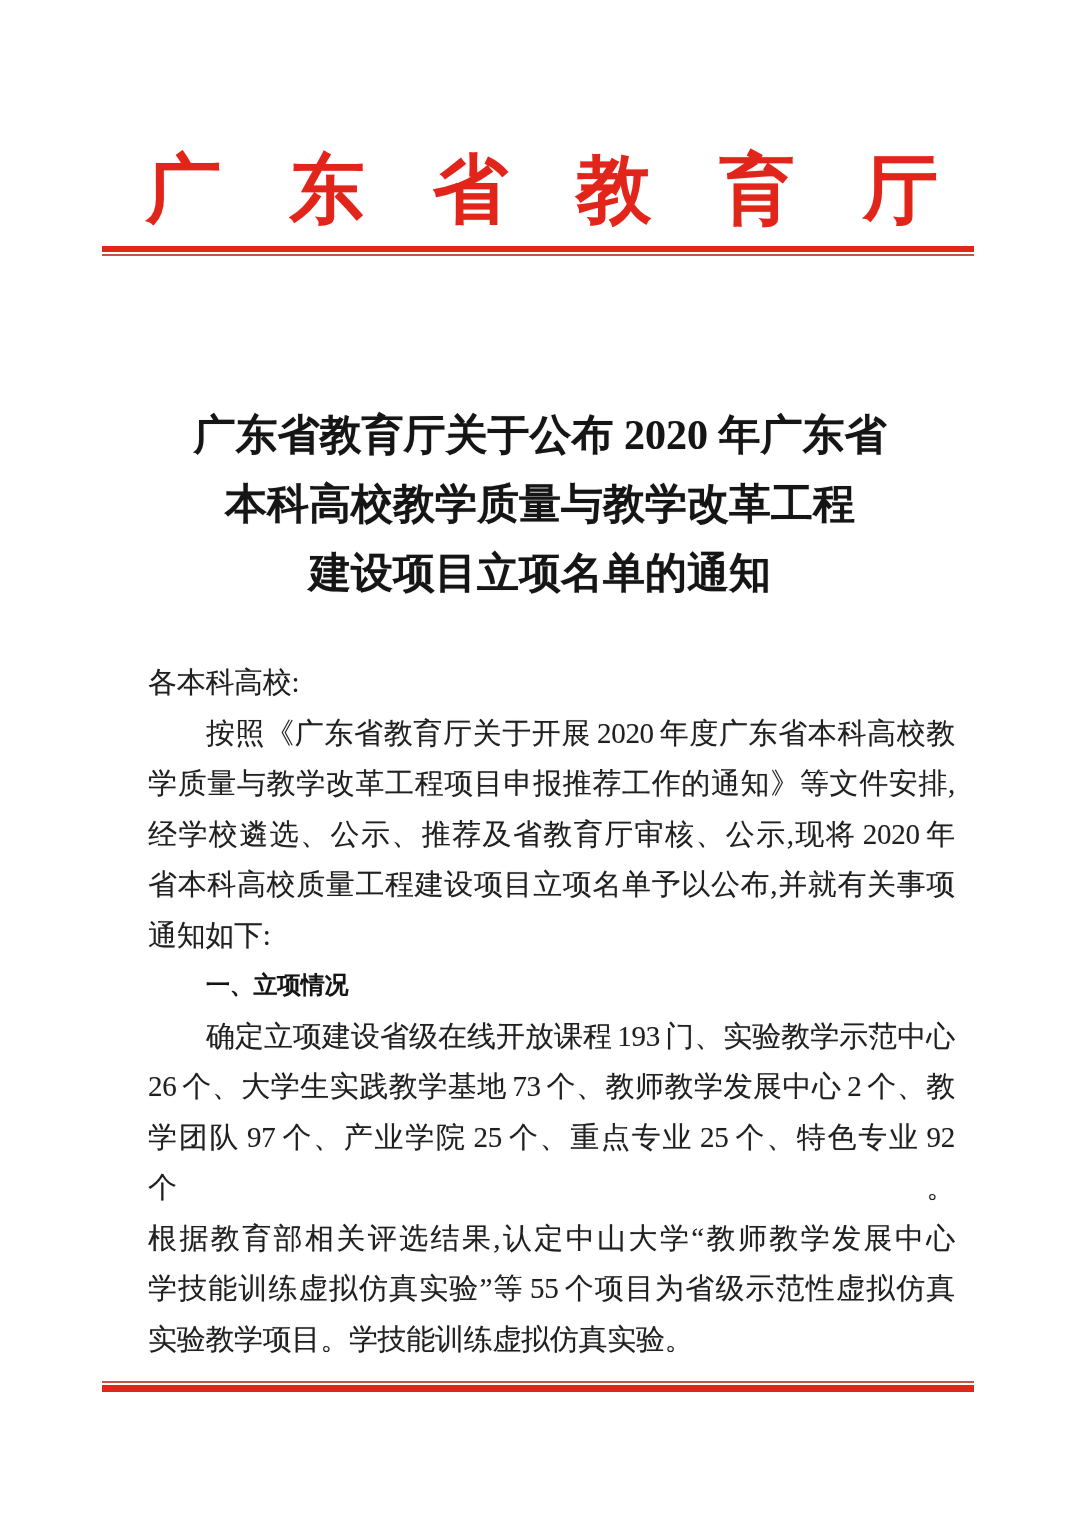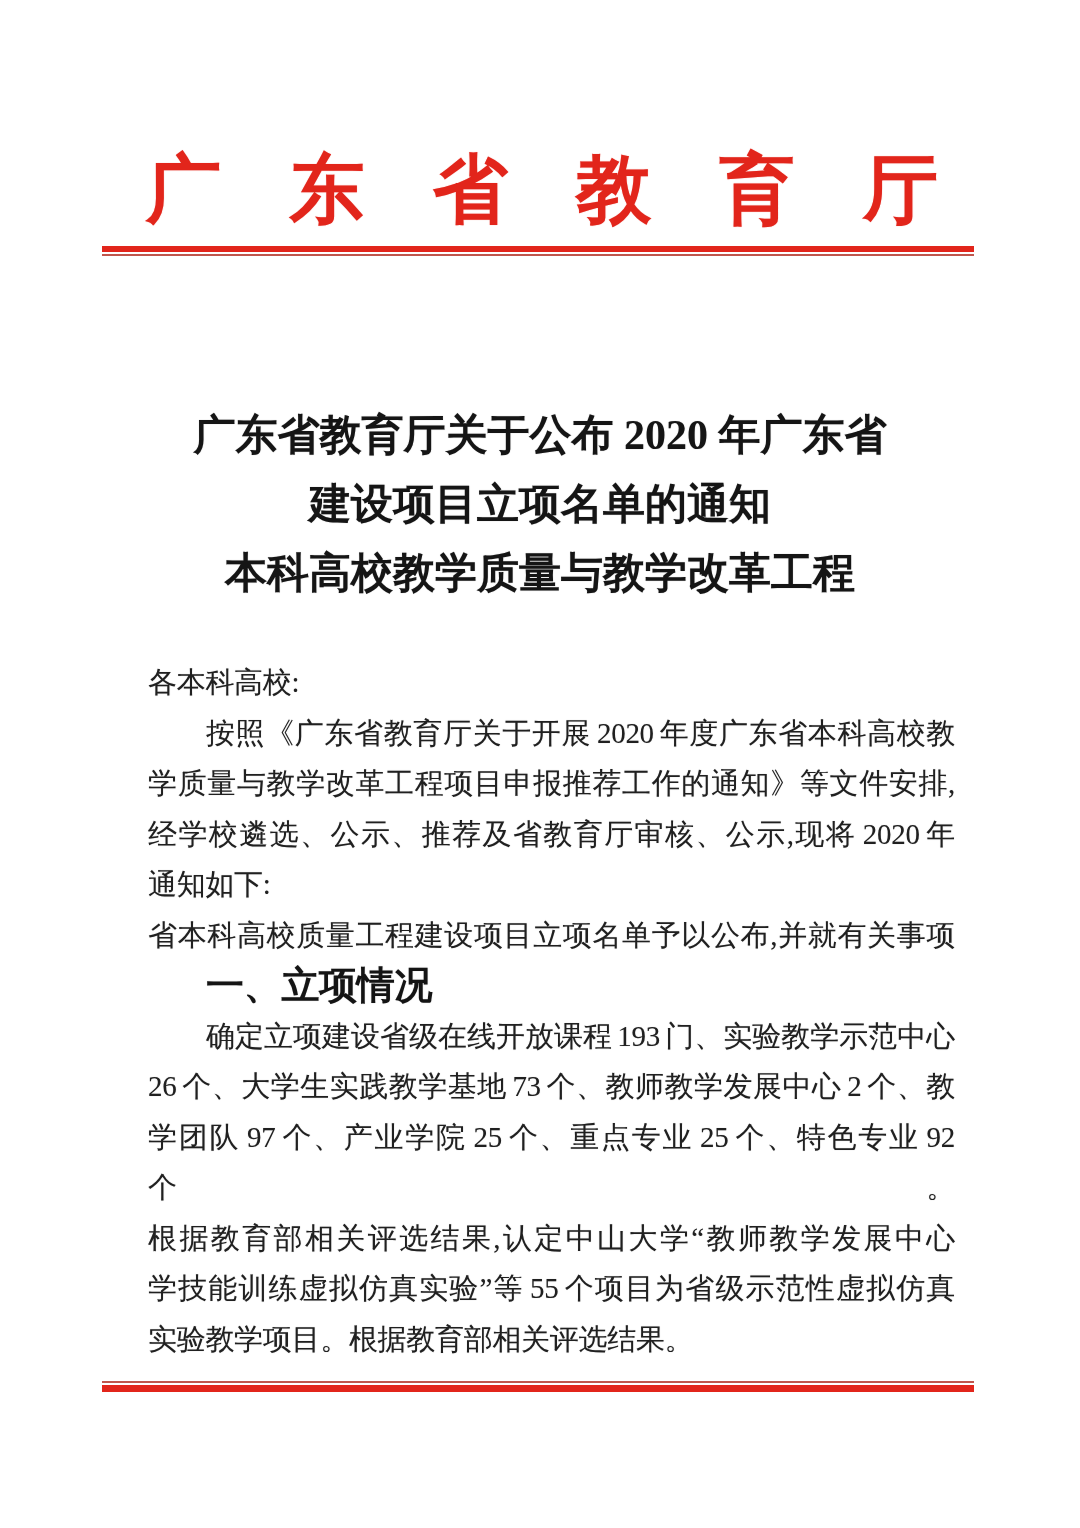--- a/index.html
+++ b/index.html
@@ -76,21 +76,21 @@
     letter-spacing:-0.3px;
     word-spacing:-2px;
     text-shadow:0 0 1px rgba(50,50,50,.32);
   }
   .line{white-space:normal;}
   .indent{text-indent:58px;}
   .fill{text-align:justify;text-align-last:justify;}
   .heading{
     font-family:Liberation Sans, sans-serif;
     font-weight:700;
-    font-size:38px;
+    font-size:24px;
     color:#141414;
   }
 </style>
 </head>
 <body>
 
 <div class="page">
 
   <div class="agency">
     <span>广</span>
@@ -102,38 +102,38 @@
   </div>
 
   <div class="rule rule-top">
     <div class="rule-thick"></div>
     <div class="rule-thin"></div>
   </div>
 
 
   <div class="title">
     <div class="title-line">广东省教育厅关于公布 2020 年广东省</div>
+    <div class="title-line">本科高校教学质量与教学改革工程</div>
     <div class="title-line">建设项目立项名单的通知</div>
-    <div class="title-line">本科高校教学质量与教学改革工程</div>
   </div>
 
   <div class="body-text">
     <div class="line">各本科高校:</div>
     <div class="line indent fill">按照《广东省教育厅关于开展 2020 年度广东省本科高校教</div>
     <div class="line fill">学质量与教学改革工程项目申报推荐工作的通知》等文件安排,</div>
     <div class="line fill">经学校遴选、公示、推荐及省教育厅审核、公示,现将 2020 年</div>
+    <div class="line fill">省本科高校质量工程建设项目立项名单予以公布,并就有关事项</div>
     <div class="line">通知如下:</div>
-    <div class="line fill">省本科高校质量工程建设项目立项名单予以公布,并就有关事项</div>
     <div class="line heading indent">一、立项情况</div>
     <div class="line indent fill">确定立项建设省级在线开放课程 193 门、实验教学示范中心</div>
     <div class="line fill">26 个、大学生实践教学基地 73 个、教师教学发展中心 2 个、教</div>
     <div class="line fill">学团队 97 个、产业学院 25 个、重点专业 25 个、特色专业 92 个。</div>
     <div class="line fill">根据教育部相关评选结果,认定中山大学“教师教学发展中心</div>
     <div class="line fill">学技能训练虚拟仿真实验”等 55 个项目为省级示范性虚拟仿真</div>
-    <div class="line">实验教学项目。根据教育部相关评选结果。</div>
+    <div class="line">实验教学项目。学技能训练虚拟仿真实验。</div>
   </div>
 
   <div class="rule rule-bottom">
     <div class="rule-thin"></div>
     <div class="rule-thick"></div>
   </div>
 
 </div>
 
 </body></html>

